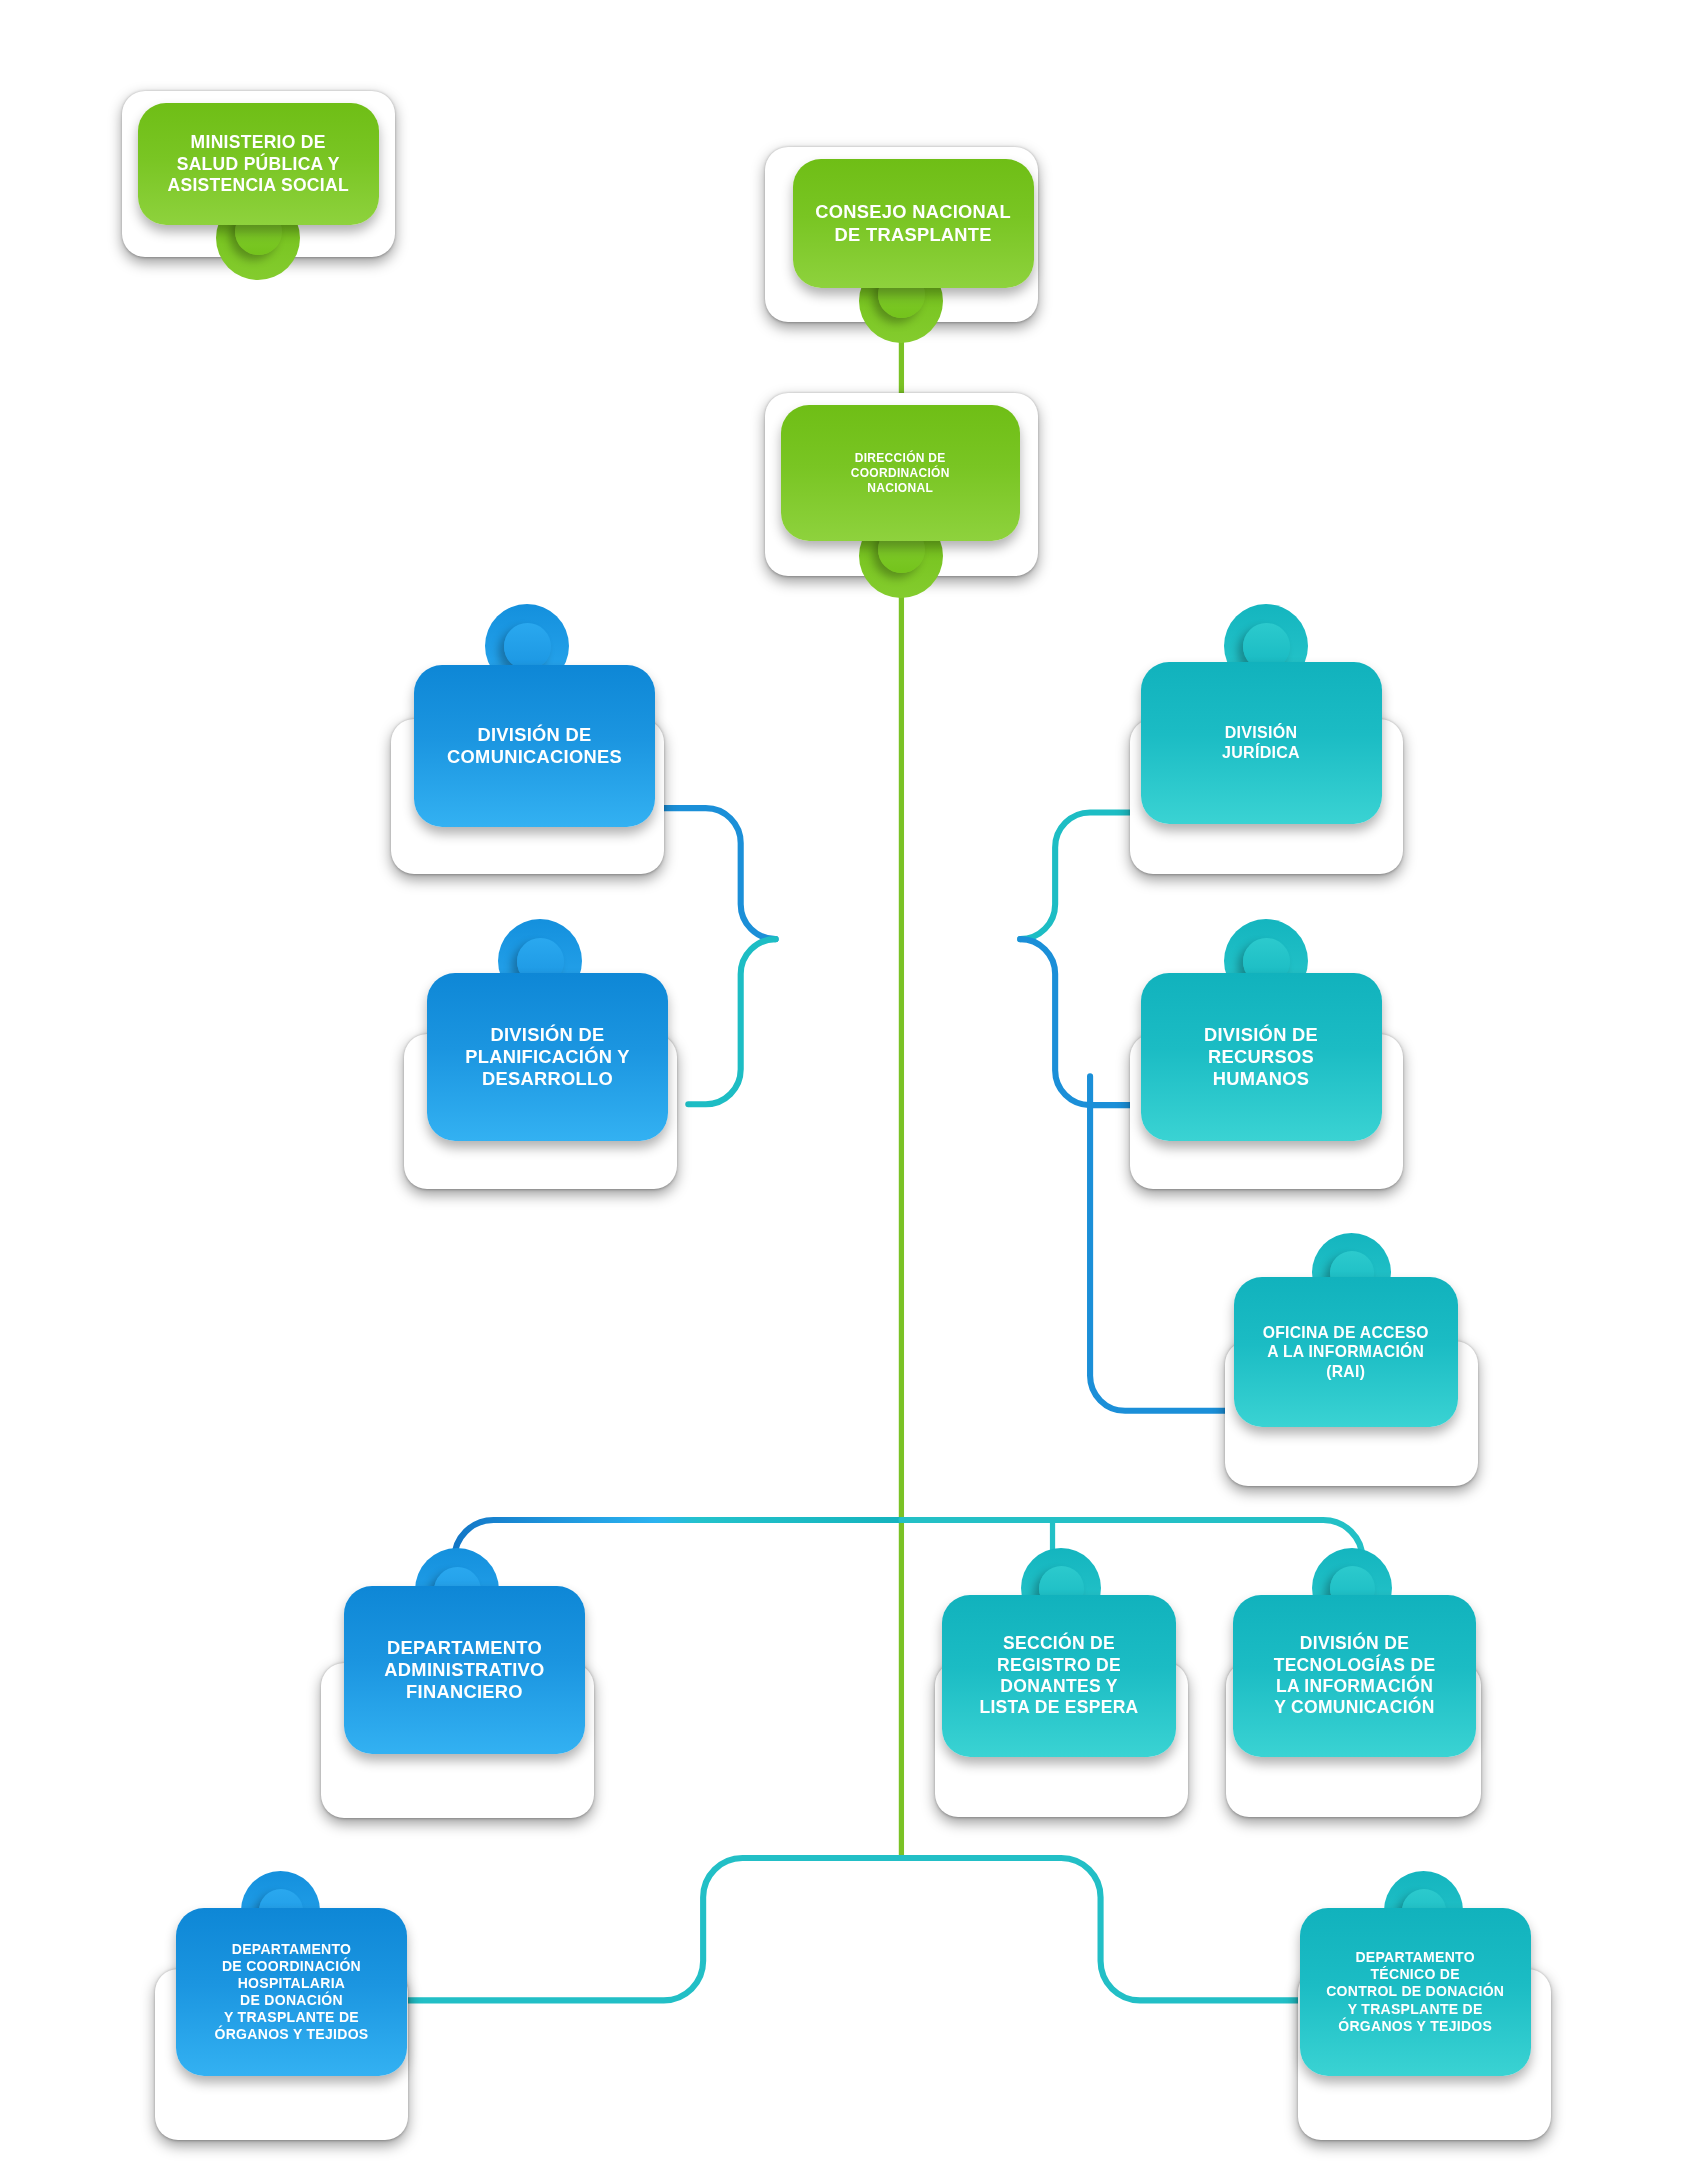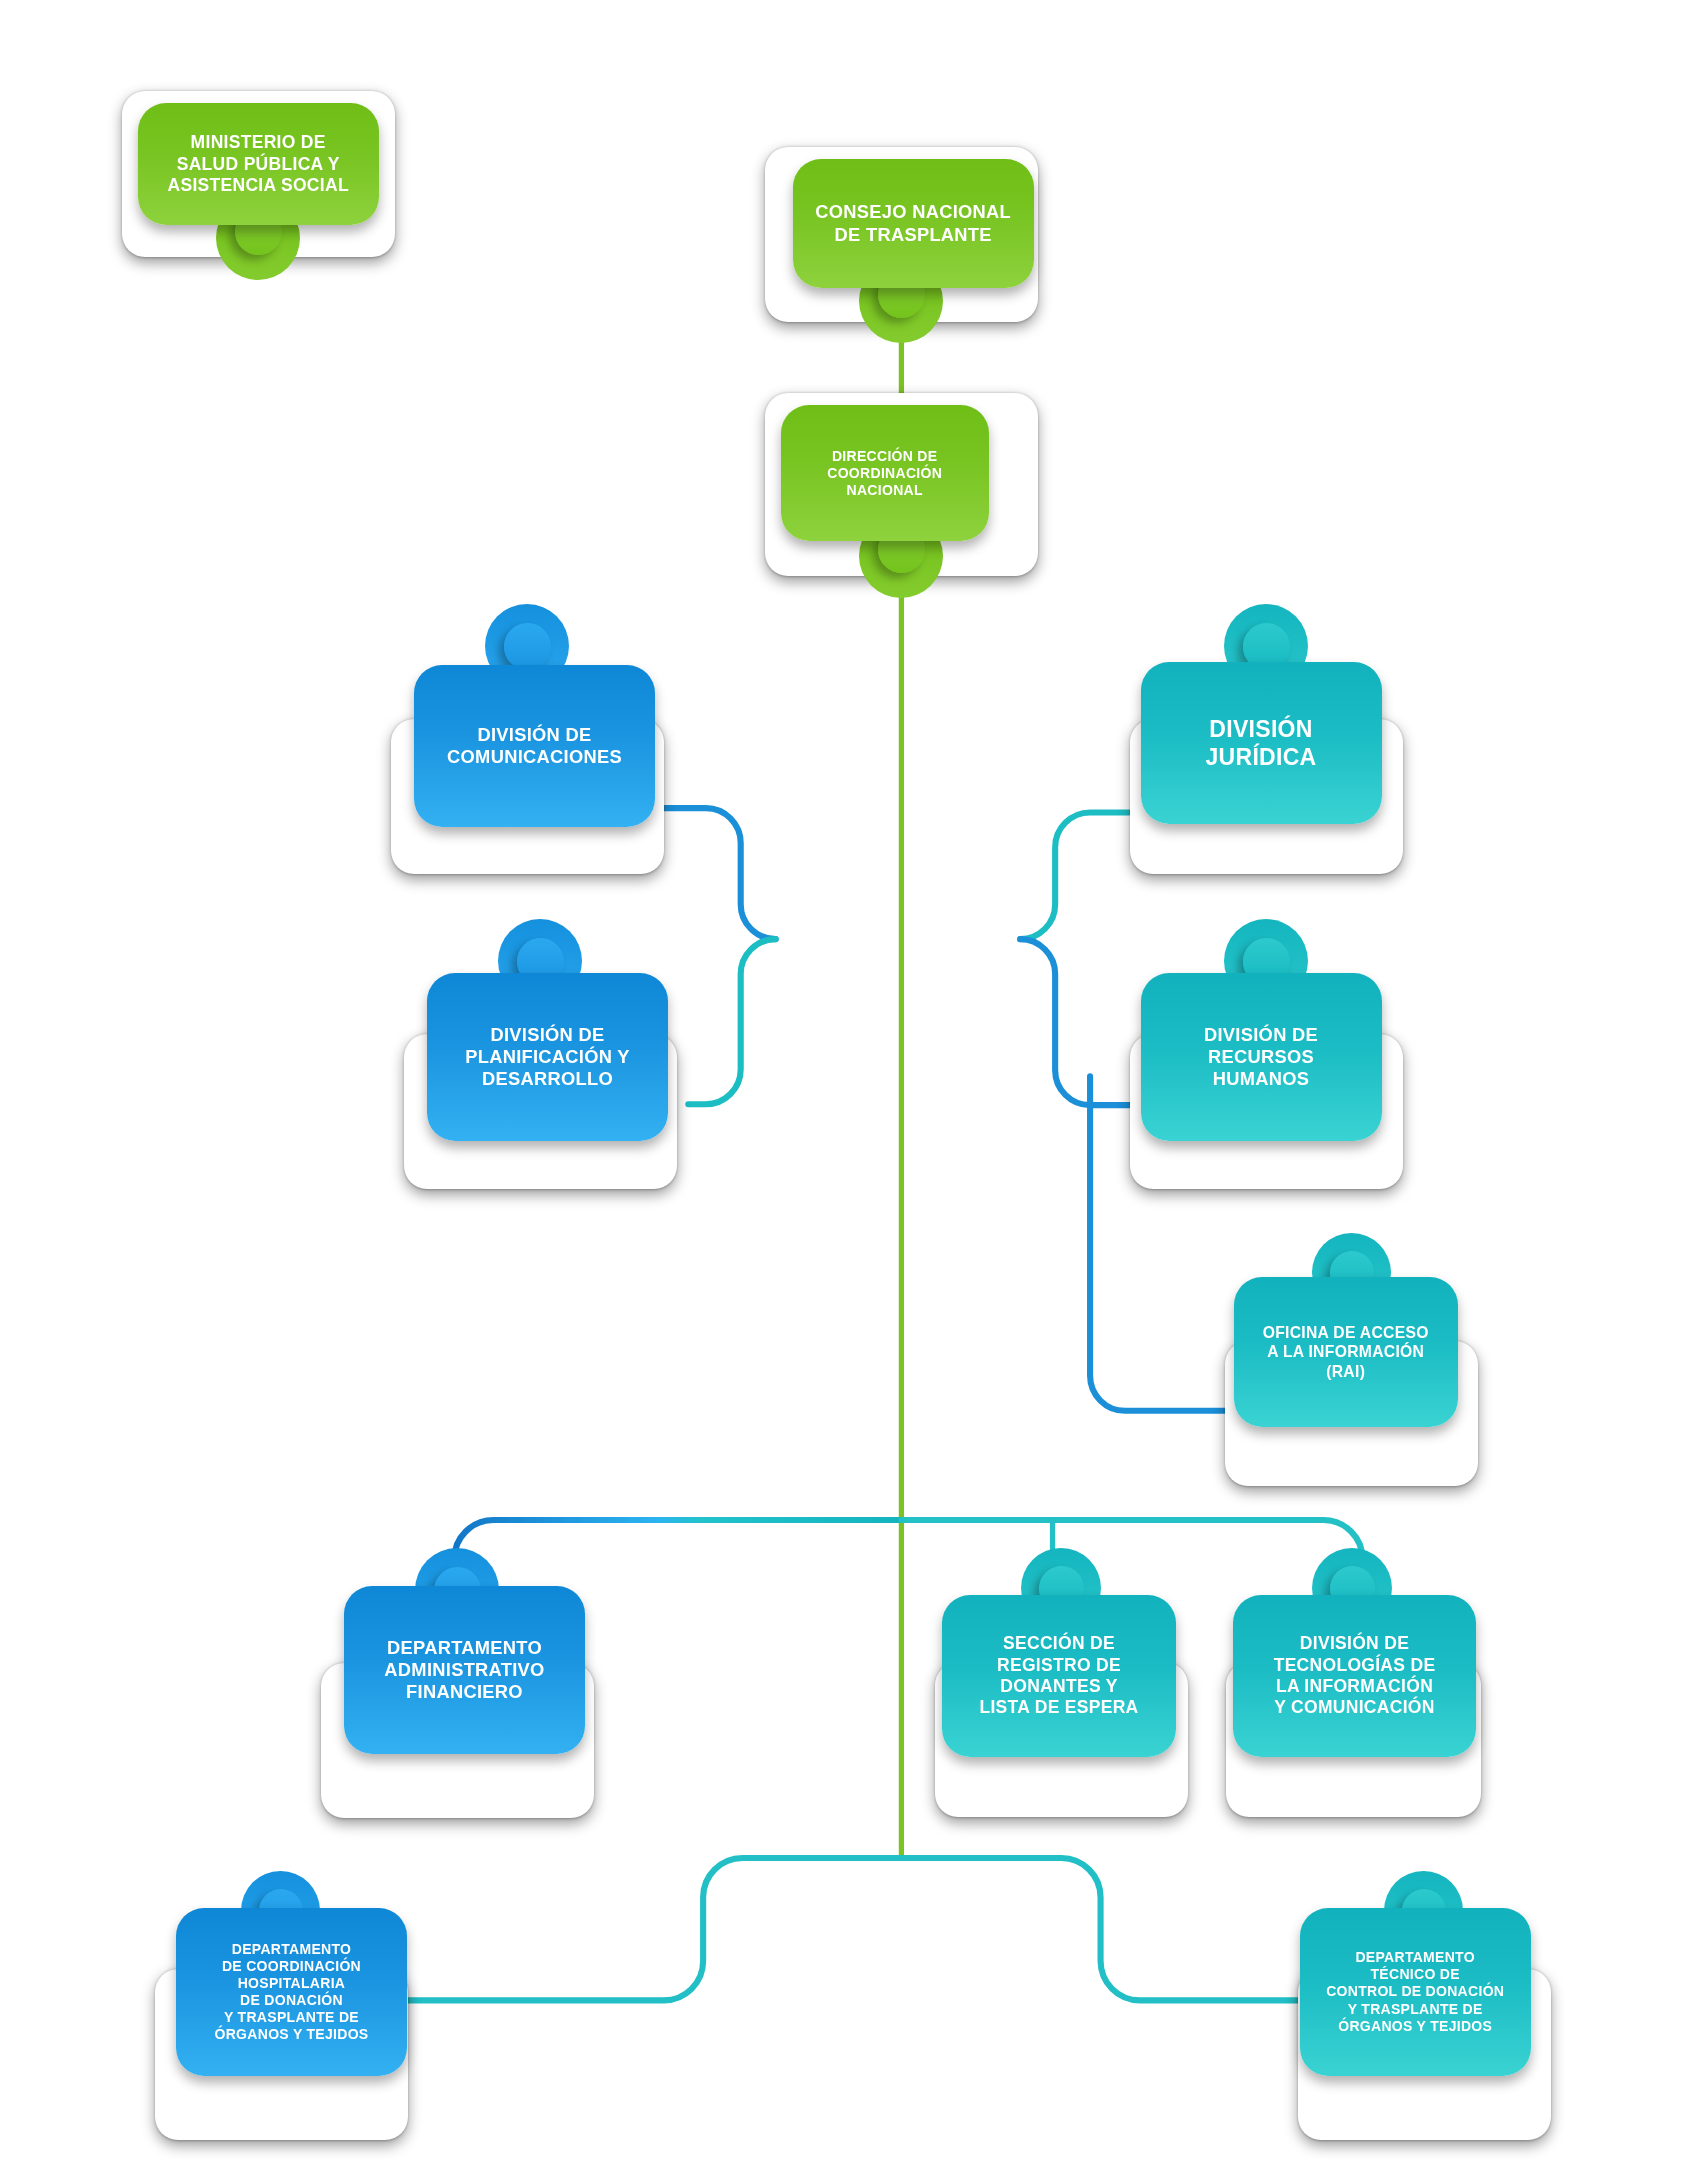--- a/index.html
+++ b/index.html
@@ -109,21 +109,21 @@
       <span>CONSEJO NACIONAL<br>DE TRASPLANTE</span>
     </div>
   </div>
 
   <div class="node g" style="left:765px;top:393px;">
     <div class="plate" style="left:0;top:0;width:273px;height:183px;"></div>
     <div class="tab" style="left:94px;top:121px;width:84px;height:84px;">
       <div class="outer"></div>
       <div class="inner" style="left:19px;top:12.2px;width:47px;height:47px;"></div>
     </div>
-    <div class="card" style="left:15.7px;top:12.2px;width:208px;height:136px;font-size:14px;">
+    <div class="card" style="left:15.7px;top:12.2px;width:239px;height:136px;font-size:12px;">
       <span>DIRECCIÓN DE<br>COORDINACIÓN<br>NACIONAL</span>
     </div>
   </div>
 
   <div class="node b" style="left:391px;top:604px;">
     <div class="plate" style="left:0;top:115px;width:273px;height:155px;"></div>
     <div class="tab" style="left:94px;top:0px;width:84px;height:84px;">
       <div class="outer"></div>
       <div class="inner" style="left:19px;top:19px;width:47px;height:47px;"></div>
     </div>
@@ -142,21 +142,21 @@
       <span>DIVISIÓN DE<br>PLANIFICACIÓN Y<br>DESARROLLO</span>
     </div>
   </div>
 
   <div class="node t" style="left:1130px;top:604px;">
     <div class="plate" style="left:0;top:115px;width:273px;height:155px;"></div>
     <div class="tab" style="left:94px;top:0px;width:84px;height:84px;">
       <div class="outer"></div>
       <div class="inner" style="left:19px;top:19px;width:47px;height:47px;"></div>
     </div>
-    <div class="card" style="left:10.5px;top:58px;width:241px;height:162px;font-size:23px;">
+    <div class="card" style="left:10.5px;top:58px;width:241px;height:162px;font-size:16px;">
       <span>DIVISIÓN<br>JURÍDICA</span>
     </div>
   </div>
 
   <div class="node t" style="left:1130px;top:919px;">
     <div class="plate" style="left:0;top:115px;width:273px;height:155px;"></div>
     <div class="tab" style="left:94px;top:0px;width:84px;height:84px;">
       <div class="outer"></div>
       <div class="inner" style="left:19px;top:19px;width:47px;height:47px;"></div>
     </div>

